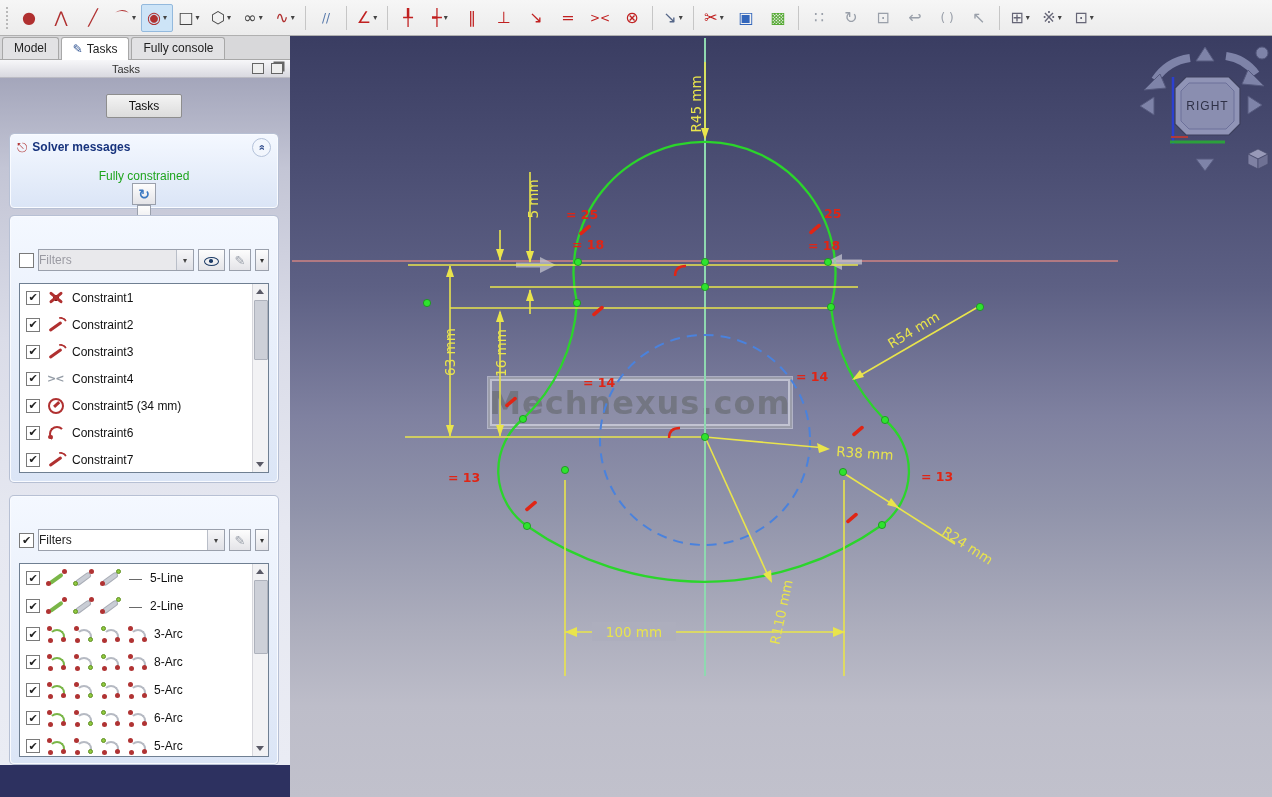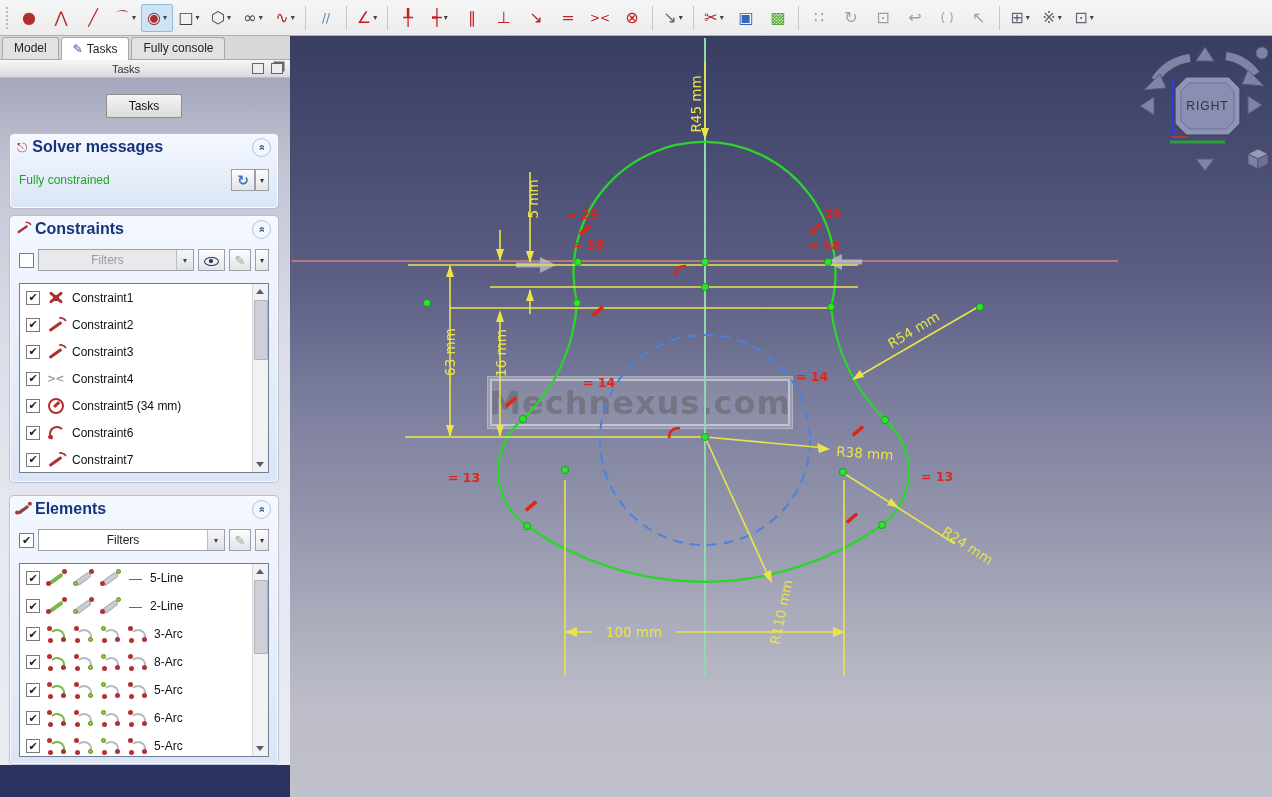--- a/index.html
+++ b/index.html
@@ -30,34 +30,34 @@
   .tasks-titlebar .t{flex:1;text-align:center;}
   .win-ic{width:10px;height:9px;border:1px solid #666;margin-right:7px;background:#eee;}
   .win-ic.float{box-shadow:2px -2px 0 -0.5px #666;}
   .panel-body{position:absolute;left:0;top:42px;width:100%;height:687px;overflow:hidden;
       background:linear-gradient(180deg,#a4a6bb 0px,#c3c5d5 90px,#dadce8 260px,#e6e8f1 450px,#eaecf4 100%);}
   .close-btn{position:absolute;left:106px;top:16px;width:74px;height:22px;background:linear-gradient(#f4f4f4,#dcdcdc);
       border:1px solid #8e8e8e;font-size:12px;color:#111;display:flex;align-items:center;justify-content:center;border-radius:2px;}
   .card{position:absolute;left:10px;width:268px;background:linear-gradient(#f4f8ff,#dbe5f6);
       border:1px solid #f9fbff;box-shadow:0 0 0 1px #b7c0d4;border-radius:4px;box-sizing:border-box;}
   .card-h{height:24px;display:flex;align-items:center;padding:0 6px;gap:5px;}
-  .card-h .ttl{font-size:16px;font-weight:bold;color:#17337d;flex:1;}
+  .card-h .ttl{font-size:12px;font-weight:bold;color:#17337d;flex:1;}
   .collapse{width:17px;height:17px;border-radius:50%;background:#f2f6fd;border:1px solid #b4c2da;
       display:flex;align-items:center;justify-content:center;}
   .collapse .ch{display:inline-block;transform:rotate(-90deg);font-size:11px;color:#35508f;font-weight:bold;line-height:1;}
   .hicon{font-size:13px;line-height:1;}
   .status{font-size:12px;color:#1fa51f;}
   .mini-btn{height:22px;background:linear-gradient(#fdfdfd,#e4e4e8);border:1px solid #9aa0ac;display:flex;
       align-items:center;justify-content:center;box-sizing:border-box;}
   .dd-btn{width:14px;font-size:8px;color:#333;}
   .cbox{width:15px;height:15px;background:#fff;border:1px solid #7a7a7a;display:flex;align-items:center;
       justify-content:center;font-size:11px;color:#222;box-sizing:border-box;}
   .sel{height:22px;border:1px solid #9aa0ac;background:#fff;font-size:12px;color:#555;display:flex;
       align-items:center;box-sizing:border-box;}
-  .sel .txt{flex:1;text-align:center;}
+  .sel .txt{flex:1;}
   .sel .arr{width:16px;height:100%;border-left:1px solid #b9bec8;background:linear-gradient(#f6f6f8,#dfe0e6);
       display:flex;align-items:center;justify-content:center;font-size:8px;color:#444;}
   .sel.disabled{background:#e9e9ec;color:#9a9aa2;}
   .listbox{position:absolute;background:#fff;border:1px solid #6f7f92;overflow:hidden;box-sizing:border-box;}
   .lrow{height:27px;display:flex;align-items:center;gap:6px;padding-left:6px;font-size:12px;color:#111;}
   .lrow .lbl{white-space:nowrap;}
   
   .sbar{position:absolute;right:0;top:0;bottom:0;width:15px;background:#f2f2f4;border-left:1px solid #d7d7dc;}
   .sbtn{position:absolute;left:0;width:14px;height:15px;display:flex;align-items:center;justify-content:center;}
   .tri{width:0;height:0;border-left:4px solid transparent;border-right:4px solid transparent;}
@@ -251,37 +251,30 @@
       <div class="close-btn">Tasks</div>
 
       <div class="card" style="top:56px;height:74px;">
         <div class="card-h">
           <span class="hicon" style="color:#b03030;">⎋</span>
           <span class="ttl">Solver messages</span>
           <span class="collapse">
               <span class="ch">»</span>
             </span>
         </div>
-        <div style="display:flex;align-items:center;padding:10px 8px 0;">
+        <div style="display:flex;align-items:center;padding:10px 8px 0;flex-direction:column;">
           <span class="status" style="flex:1;">Fully constrained</span>
           <span class="mini-btn" style="width:24px;">
             <span style="color:#3a78c2;font-size:14px;font-weight:bold;">↻</span>
           </span>
           <span class="mini-btn dd-btn">▾</span>
         </div>
       </div>
 
       <div class="card" style="top:138px;height:266px;">
-        <div class="card-h">
-          <span class="ci ci-tangent" style="transform:scale(.8);margin:-2px -3px 0 -4px;"></span>
-          <span class="ttl">Constraints</span>
-          <span class="collapse">
-              <span class="ch">»</span>
-            </span>
-        </div>
         <div style="position:absolute;left:8px;top:32px;right:8px;height:22px;display:flex;gap:4px;align-items:center;">
           <span class="cbox"></span>
           <span class="sel disabled" style="flex:1;">
             <span class="txt">Filters</span>
             <span class="arr">▾</span>
           </span>
           <span class="mini-btn eyebtn">
               <span class="eye"></span>
             </span>
           <span class="mini-btn" style="width:22px;">
@@ -333,31 +326,20 @@
               </span>
             <span class="sthumb" style="top:16px;height:58px;"></span>
             <span class="sbtn" style="bottom:0;">
                 <span class="tri dn"></span>
               </span>
           </div>
         </div>
       </div>
 
       <div class="card" style="top:418px;height:268px;">
-        <div class="card-h">
-          <span class="mi" style="transform:scale(.8);margin:0 -4px 0 -4px;">
-              <span class="bar cgrn" style="background:#8b4444;"></span>
-              <span class="d dred" style="right:0;top:0;"></span>
-              <span class="d dred" style="left:0;bottom:2px;"></span>
-            </span>
-          <span class="ttl">Elements</span>
-          <span class="collapse">
-              <span class="ch">»</span>
-            </span>
-        </div>
         <div style="position:absolute;left:8px;top:32px;right:8px;height:22px;display:flex;gap:4px;align-items:center;">
           <span class="cbox">✔</span>
           <span class="sel" style="flex:1;color:#222;">
             <span class="txt">Filters</span>
             <span class="arr">▾</span>
           </span>
           <span class="mini-btn" style="width:22px;">
               <span class="pen">✎</span>
             </span>
           <span class="mini-btn dd-btn">▾</span>

